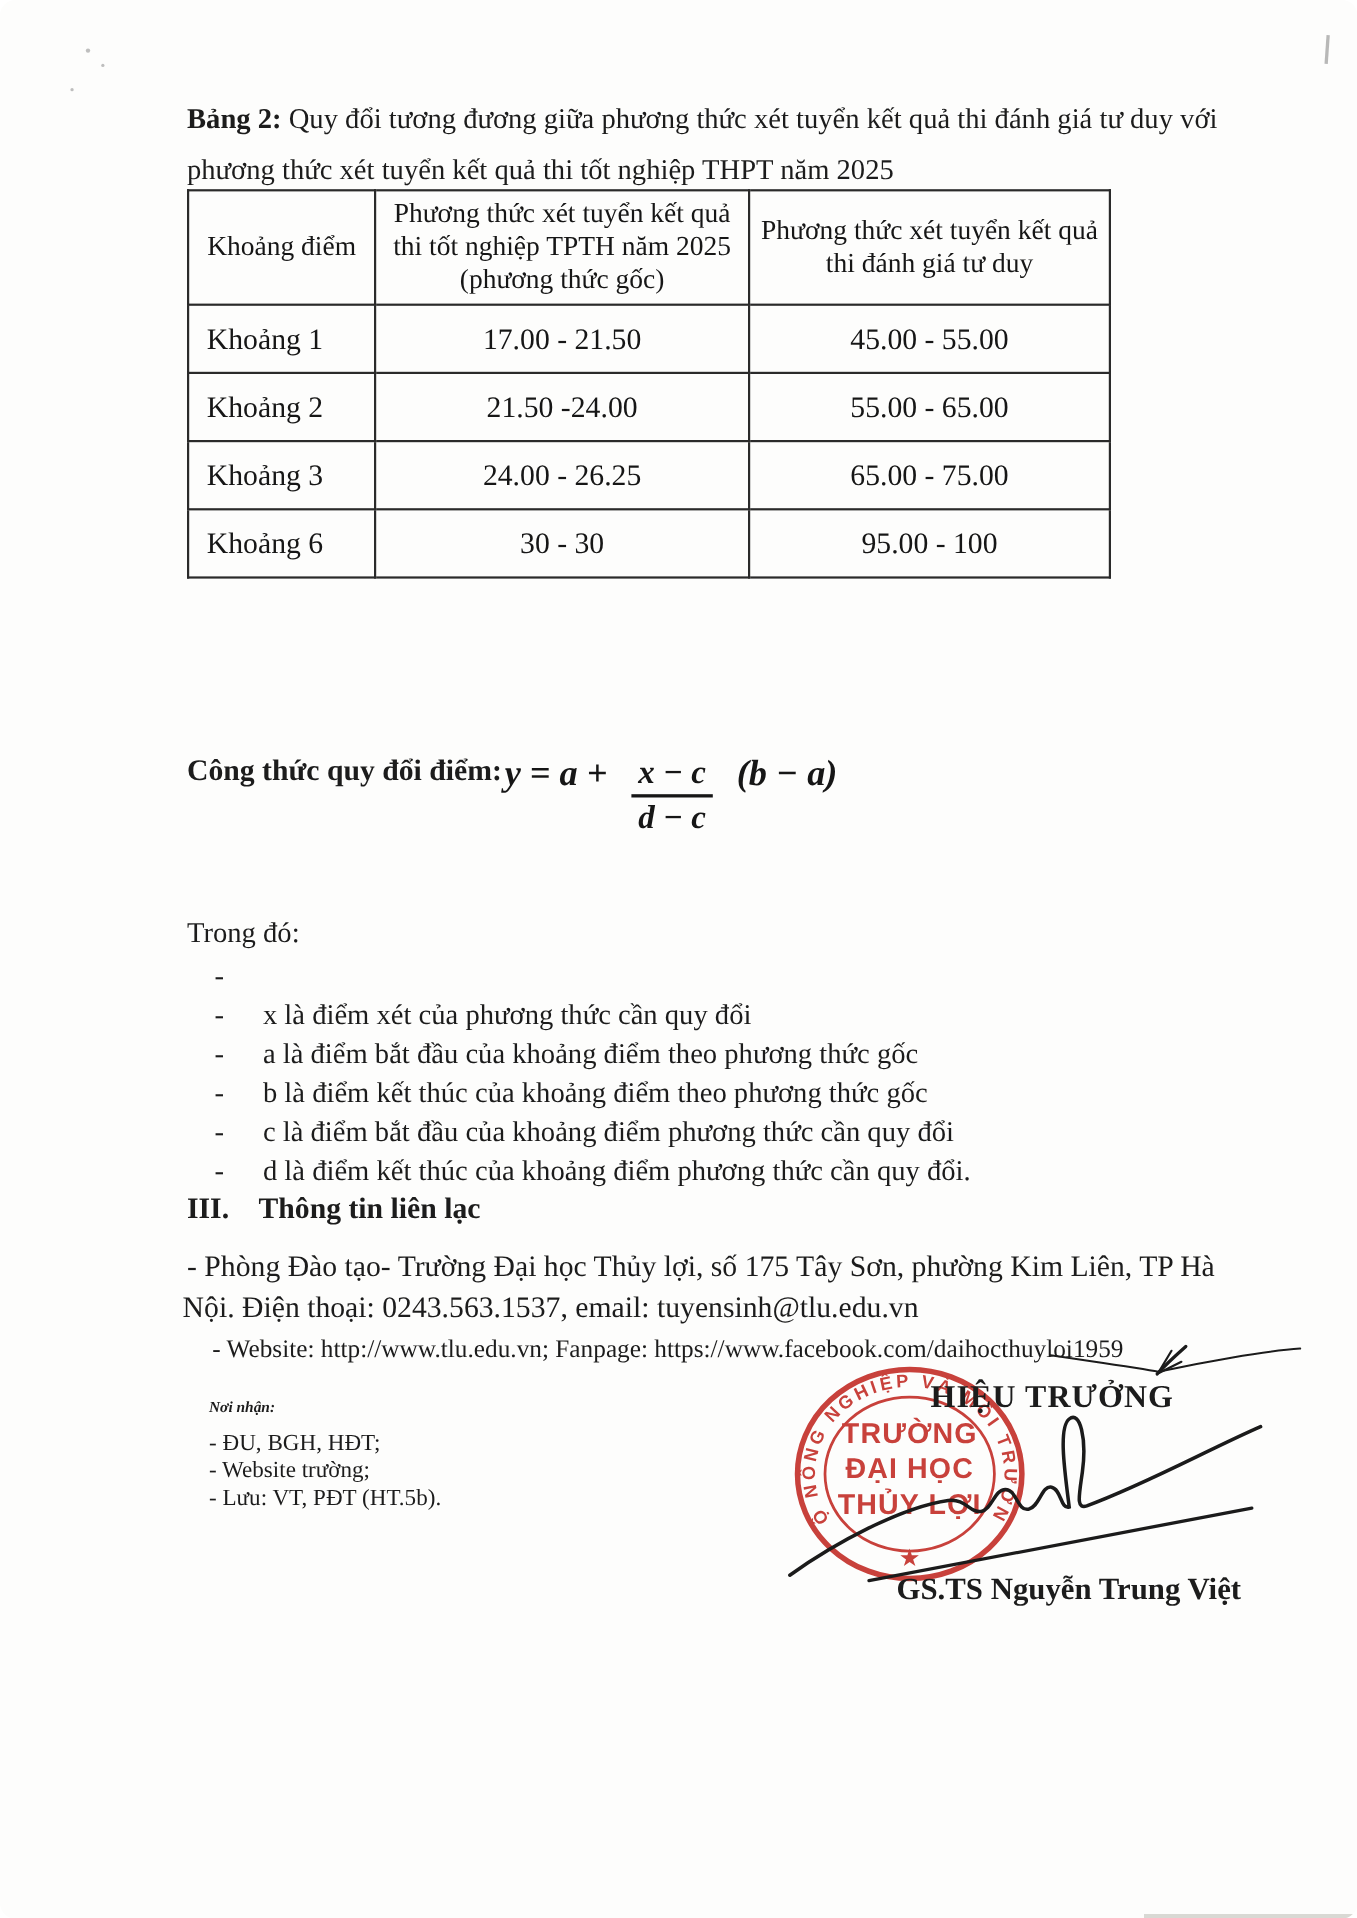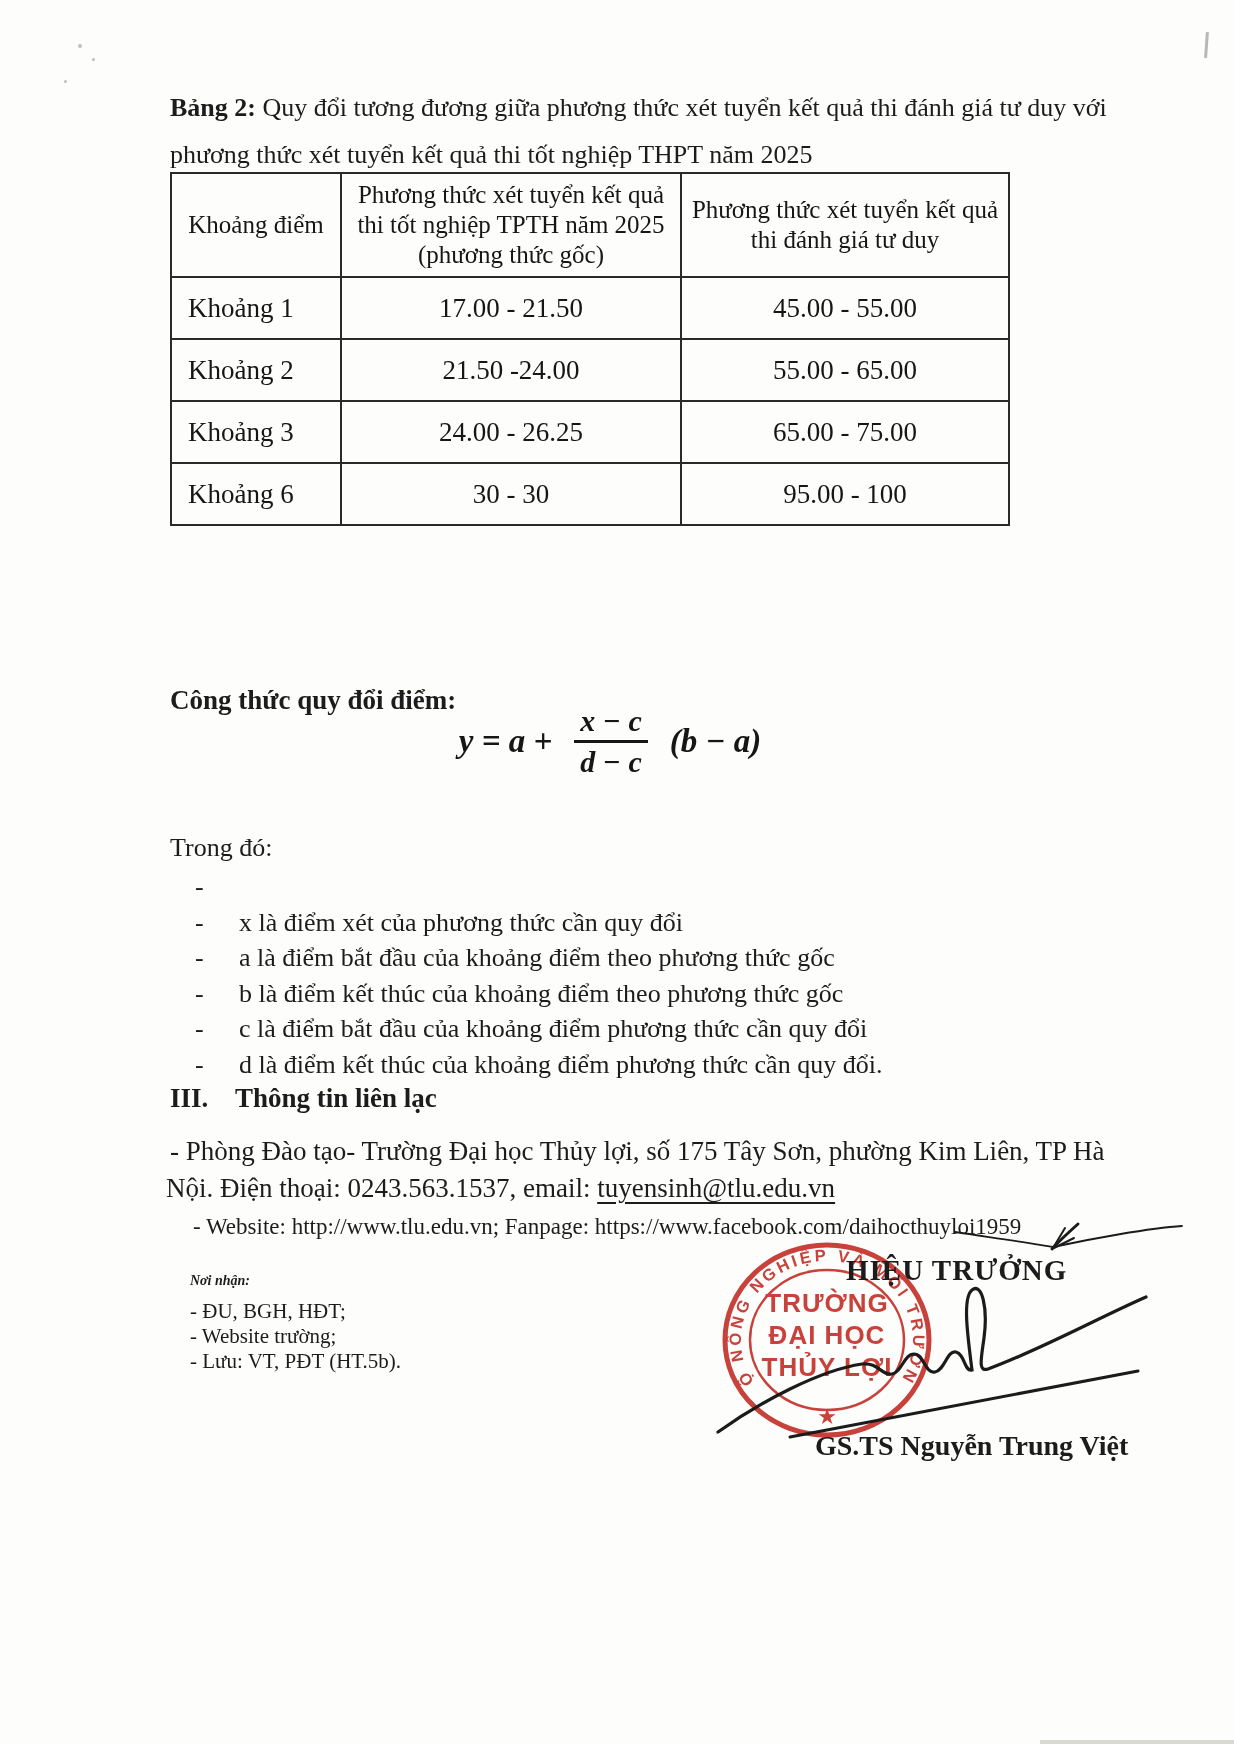--- a/index.html
+++ b/index.html
@@ -3,20 +3,21 @@
 <meta charset="utf-8">
 <style>
   html,body{margin:0;padding:0;background:#ffffff;}
   .page{
     position:relative;
     width:1234px;height:1744px;
     background:#fdfdfc;
     overflow:hidden;
     font-family:"Liberation Serif","DejaVu Serif",serif;
     color:#1c1c1c;
+    border-radius:14px;
   }
   
   .speck{position:absolute;background:#8a8a8a;border-radius:50%;opacity:.55;}
   .mark-topright{position:absolute;left:1205px;top:32px;width:3px;height:26px;background:#9a9a9a;opacity:.7;transform:rotate(4deg);}
   .edge-strip{position:absolute;left:1040px;top:1740px;width:194px;height:4px;background:#d9d9d4;}
 
   
   .title{position:absolute;left:170px;top:84px;width:980px;font-size:26px;line-height:47px;}
   .title b{font-weight:bold;}
 
@@ -36,39 +37,39 @@
     font-size:25px;line-height:30px;
     white-space:pre-line;
     height:90px;
   }
   table.conv td{height:58px;text-align:center;font-size:27px;}
   table.conv td.rowlabel{text-align:left;padding-left:16px;}
 
   
   .congthuc{position:absolute;left:170px;top:656px;font-size:27px;font-weight:bold;margin-top:29px;}
   .formula{
-    position:absolute;left:440px;top:704px;width:340px;
-    display:flex;align-items:center;justify-content:center;
+    position:absolute;left:440px;top:686px;width:340px;
+    display:flex;justify-content:center;
     font-style:italic;font-weight:bold;font-size:33px;color:#161616;
   }
   .formula .frac{display:inline-flex;flex-direction:column;align-items:center;margin:0 22px;font-size:30px;}
   .formula .frac .num{padding:0 6px 2px 6px;}
   .formula .frac .den{padding:2px 6px 0 6px;border-top:3px solid #161616;}
 
   .trongdo{position:absolute;left:170px;top:833px;font-size:26px;}
   .bullets{position:absolute;left:195px;top:869px;width:960px;font-size:26px;}
   .bullets .row{display:flex;height:35.5px;line-height:35.5px;}
   .bullets .dash{width:44px;}
 
   
   .sec3{position:absolute;left:170px;top:1083px;font-size:27px;font-weight:bold;display:flex;}
   .sec3 .num{width:65px;}
   .contact1{position:absolute;left:170px;top:1136px;width:1000px;font-size:27px;}
   .contact2{position:absolute;left:166px;top:1173px;width:1000px;font-size:27px;}
-  .contact2 .email{text-decoration:underline;text-underline-offset:5px;}
+  .contact2 .email{text-underline-offset:5px;}
   .website{position:absolute;left:193px;top:1214px;width:1010px;font-size:23px;}
 
   
   .noinhan{position:absolute;left:190px;top:1268px;font-size:21px;line-height:25px;}
   .noinhan .head{font-weight:bold;font-style:italic;font-size:14px;margin-bottom:6px;}
 
   
   .role{position:absolute;left:846px;top:1254px;font-size:29px;font-weight:bold;letter-spacing:1px;}
   .signer{position:absolute;left:815px;top:1430px;font-size:28px;font-weight:bold;}
 

